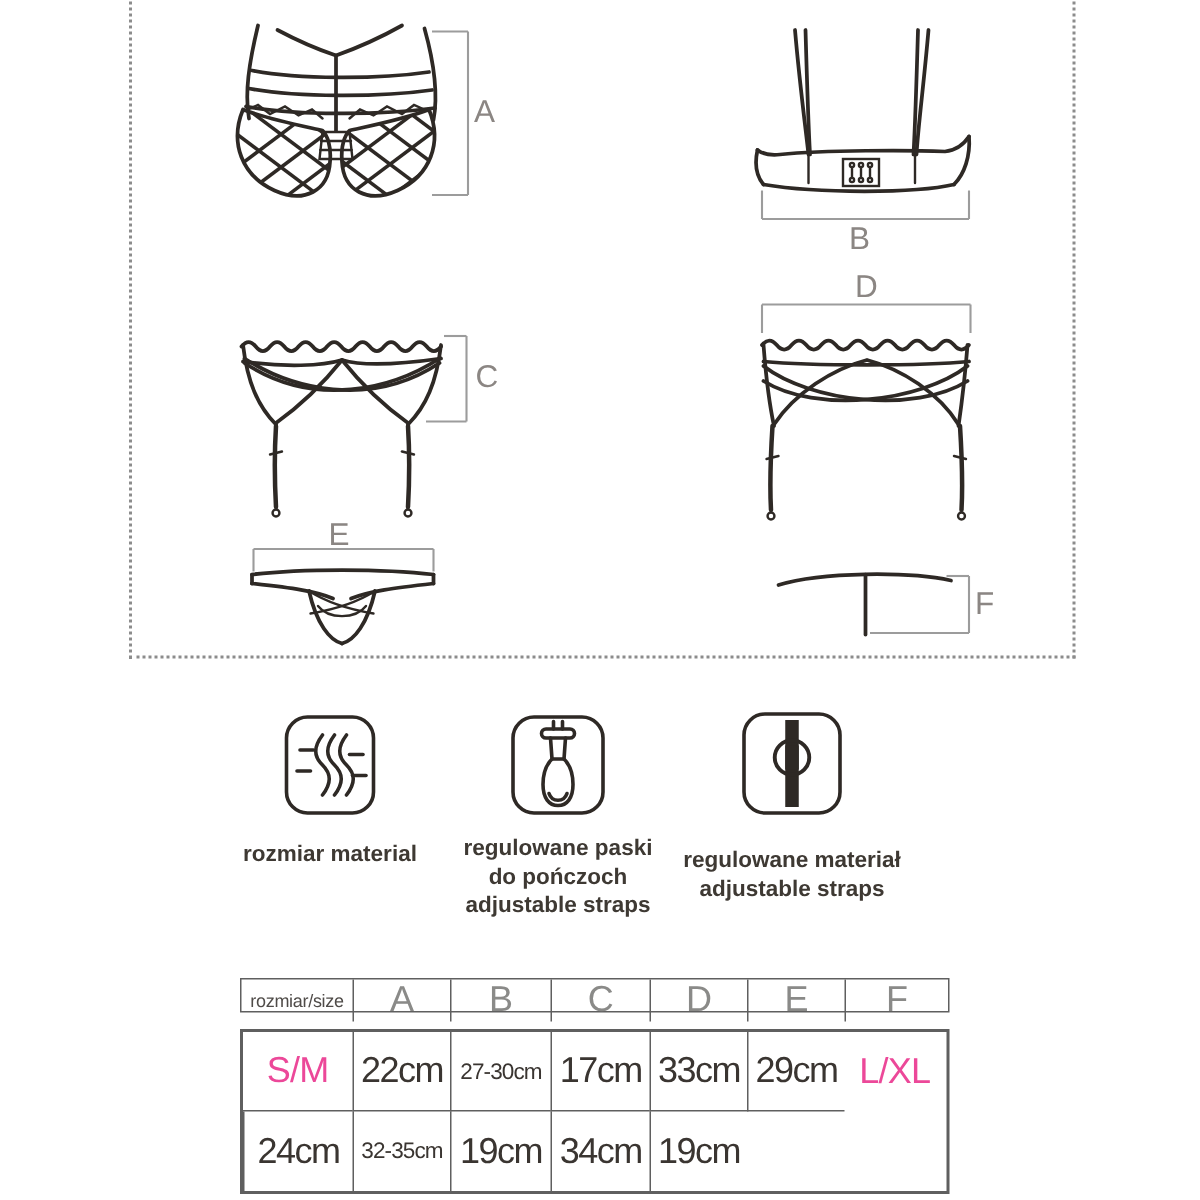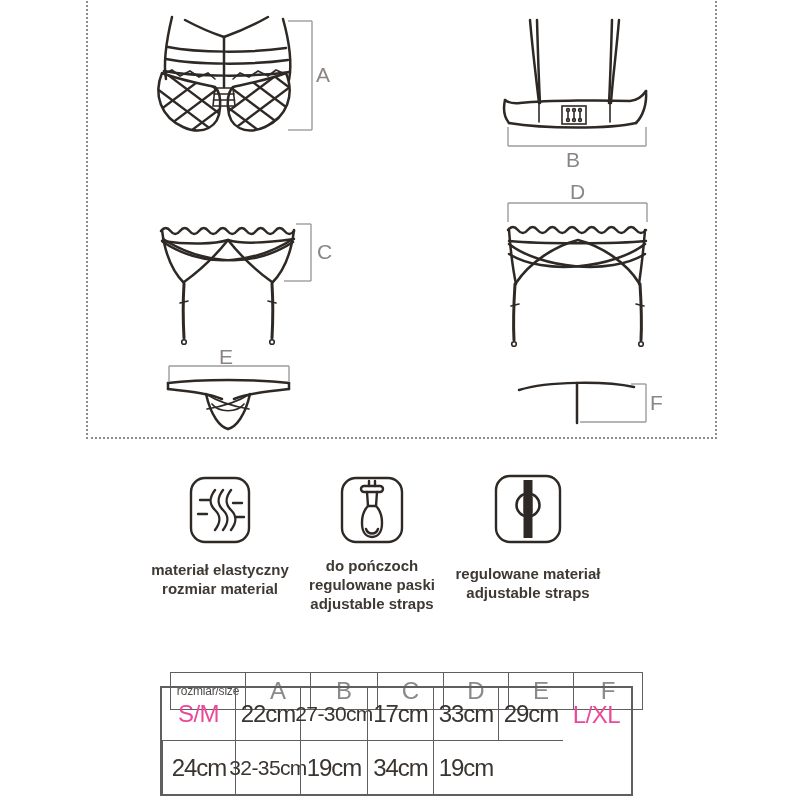--- a/index.html
+++ b/index.html
@@ -18,34 +18,34 @@
   .ink-thin{stroke:var(--ink);fill:none;stroke-width:1.6;stroke-linecap:round;}
   .grid{stroke:var(--ink);fill:none;stroke-width:2.3;}
   .measure{stroke:var(--measure-line);fill:none;stroke-width:1.4;}
   .mlabel{position:absolute;font-size:21px;color:var(--label-gray);letter-spacing:1px;}
   .feature{position:absolute;text-align:center;}
   .feature svg{display:block;margin:0 auto;}
   .icon-stroke{stroke:var(--ink);fill:none;stroke-width:2.4;stroke-linecap:round;stroke-linejoin:round;}
   .icon-fill{fill:var(--ink);stroke:none;}
   .caption{color:var(--caption-text);font-size:15px;font-weight:bold;line-height:19px;}
   .cap1{margin-top:16px;} .cap2{margin-top:12px;} .cap3{margin-top:20px;}
-  .thead{position:absolute;left:170px;top:652px;width:473px;height:38px;
+  .thead{position:absolute;left:160px;top:652px;width:473px;height:23px;
     border:1px solid var(--table-border);display:grid;box-sizing:border-box;
-    grid-template-columns:74px 65px 67px 66px 65px 65px 69px;margin-top:20px;}
+    grid-template-columns:74px 65px 67px 66px 65px 65px 69px;}
   .tbody{position:absolute;left:160px;top:686px;width:473px;
     border:2px solid var(--table-border);display:grid;box-sizing:border-box;
     grid-template-columns:73px 65px 67px 66px 65px 65px 67px;grid-auto-rows:53px;}
   .cell{display:flex;align-items:center;justify-content:center;box-sizing:border-box;}
   .bl{border-left:1px solid var(--table-border);}
   .bb{border-bottom:1px solid var(--table-border);}
   .h-corner{font-size:12px;color:#4f4b48;letter-spacing:-0.2px;}
   .h-letter{font-size:24px;color:var(--table-text-gray);}
   .size-lbl{font-size:24px;color:#ec4899;letter-spacing:-0.5px;}
   .val{font-size:24px;color:var(--table-text);letter-spacing:-1px;white-space:nowrap;}
-  .val-sm{font-size:21px;letter-spacing:-0.6px;text-align:right;}
+  .val-sm{font-size:15px;letter-spacing:-0.6px;text-align:right;}
 </style>
 </head>
 <body>
 
 <div class="screen">
 
   <div class="dotted-box"></div>
 
   <svg class="art" width="800" height="460" viewBox="0 0 800 460">
     <defs>
@@ -216,37 +216,36 @@
       <rect class="icon-stroke" x="2" y="2" width="58" height="64" rx="14"></rect>
       <path class="icon-stroke" d="M11,24 L20,24"></path>
         <path class="icon-stroke" d="M9,38 L18,38"></path>
       <path class="icon-stroke" d="M44,27 L53,27"></path>
         <path class="icon-stroke" d="M46,41 L55,41"></path>
       <path class="icon-stroke" d="M26,14 C20,22 20,28 26,34 C32,40 32,46 26,54"></path>
       <path class="icon-stroke" d="M34,14 C28,22 28,28 34,34 C40,40 40,46 34,54"></path>
       <path class="icon-stroke" d="M42,14 C36,22 36,28 42,34 C48,40 48,46 42,54"></path>
     </svg>
     <div class="caption cap1">
-      <div>materiał elastyczny</div>
       <div>rozmiar material</div>
     </div>
   </div>
 
   <div class="feature" style="left:280px;top:476px;width:184px">
     <svg width="64" height="68" viewBox="0 0 64 68">
       <rect class="icon-stroke" x="2" y="2" width="60" height="64" rx="14"></rect>
       <path class="icon-stroke" d="M29,5 L29,10 M35,5 L35,10"></path>
       <rect class="icon-stroke" x="21" y="10" width="22" height="6" rx="3"></rect>
       <path class="icon-stroke" d="M27,16 L28,30 M37,16 L36,30"></path>
       <path class="icon-stroke" d="M28,30 C24,34 22,40 22,47 C22,56 26,61 32,61 C38,61 42,56 42,47 C42,40 40,34 36,30 Z"></path>
       <path class="icon-stroke" d="M26,53 C28,59 36,59 38,53"></path>
     </svg>
     <div class="caption cap2">
+      <div>regulowane paski</div>
       <div>do pończoch</div>
-      <div>regulowane paski</div>
       <div>adjustable straps</div>
     </div>
   </div>
 
   <div class="feature" style="left:416px;top:474px;width:224px">
     <svg width="68" height="70" viewBox="0 0 68 70">
       <rect class="icon-stroke" x="2" y="2" width="64" height="66" rx="14"></rect>
       <rect class="icon-fill" x="29.5" y="6" width="9" height="58"></rect>
       <circle cx="34" cy="31" r="11.5" fill="#ffffff" class="icon-stroke" style="stroke-width:2.6"></circle>
       <rect class="icon-fill" x="29.5" y="23" width="9" height="16"></rect>

